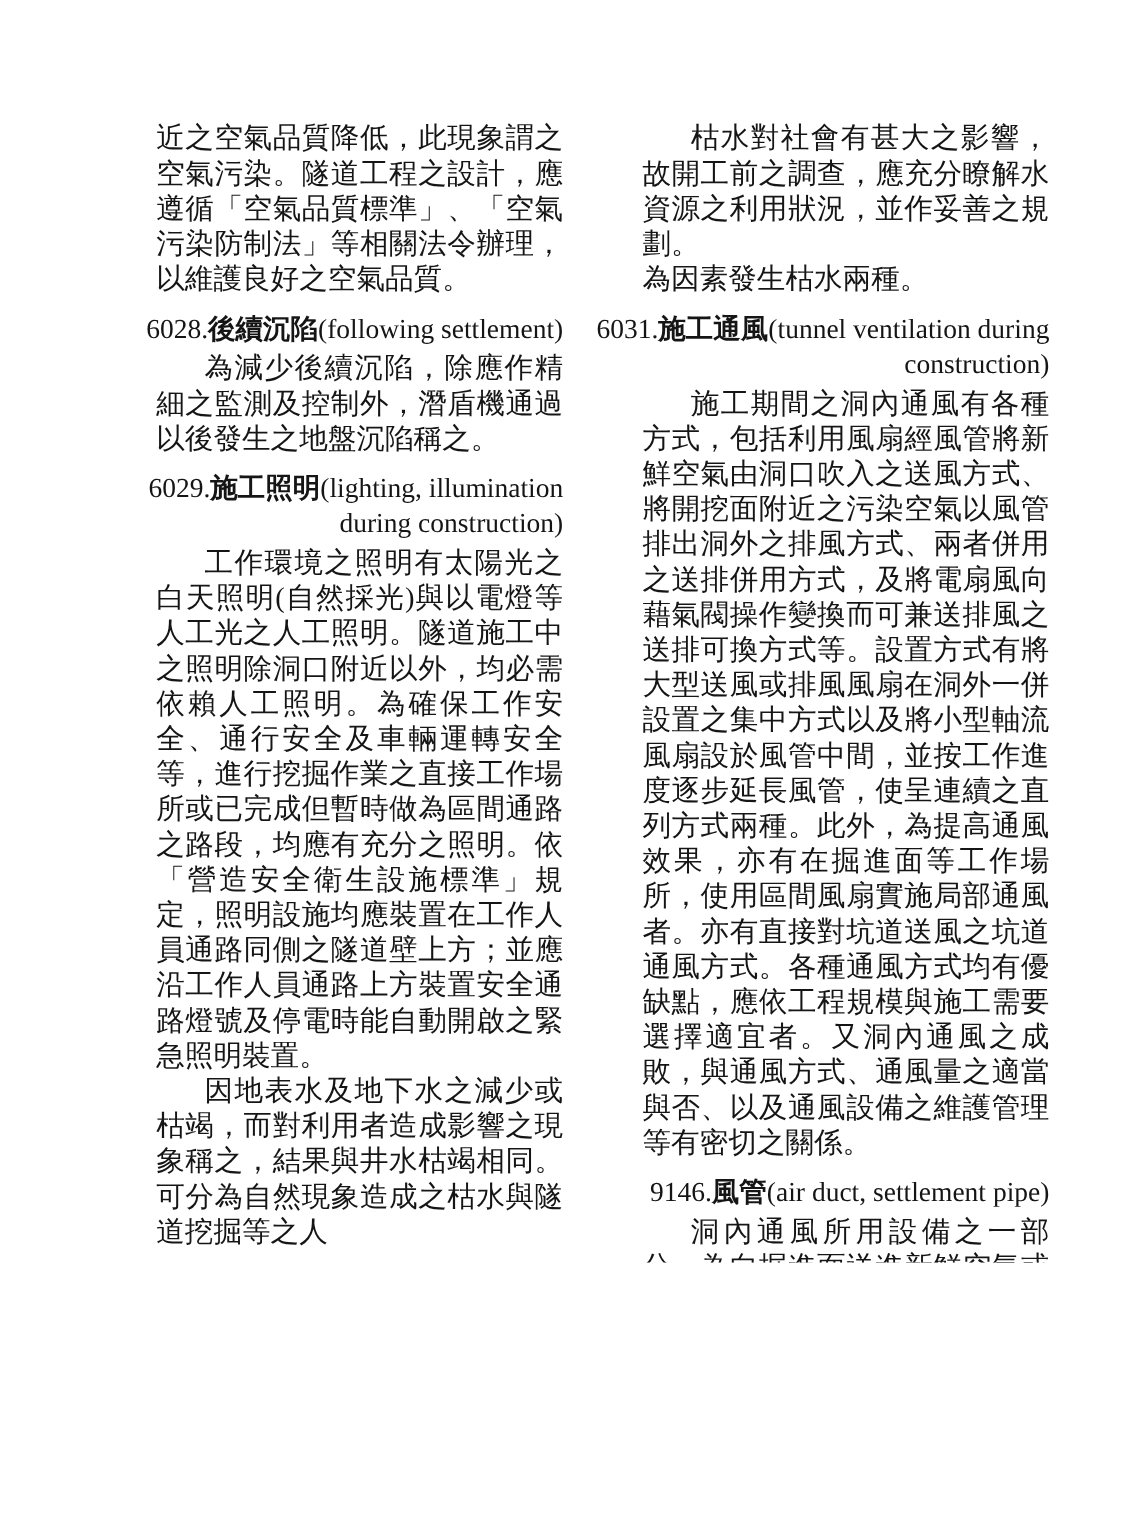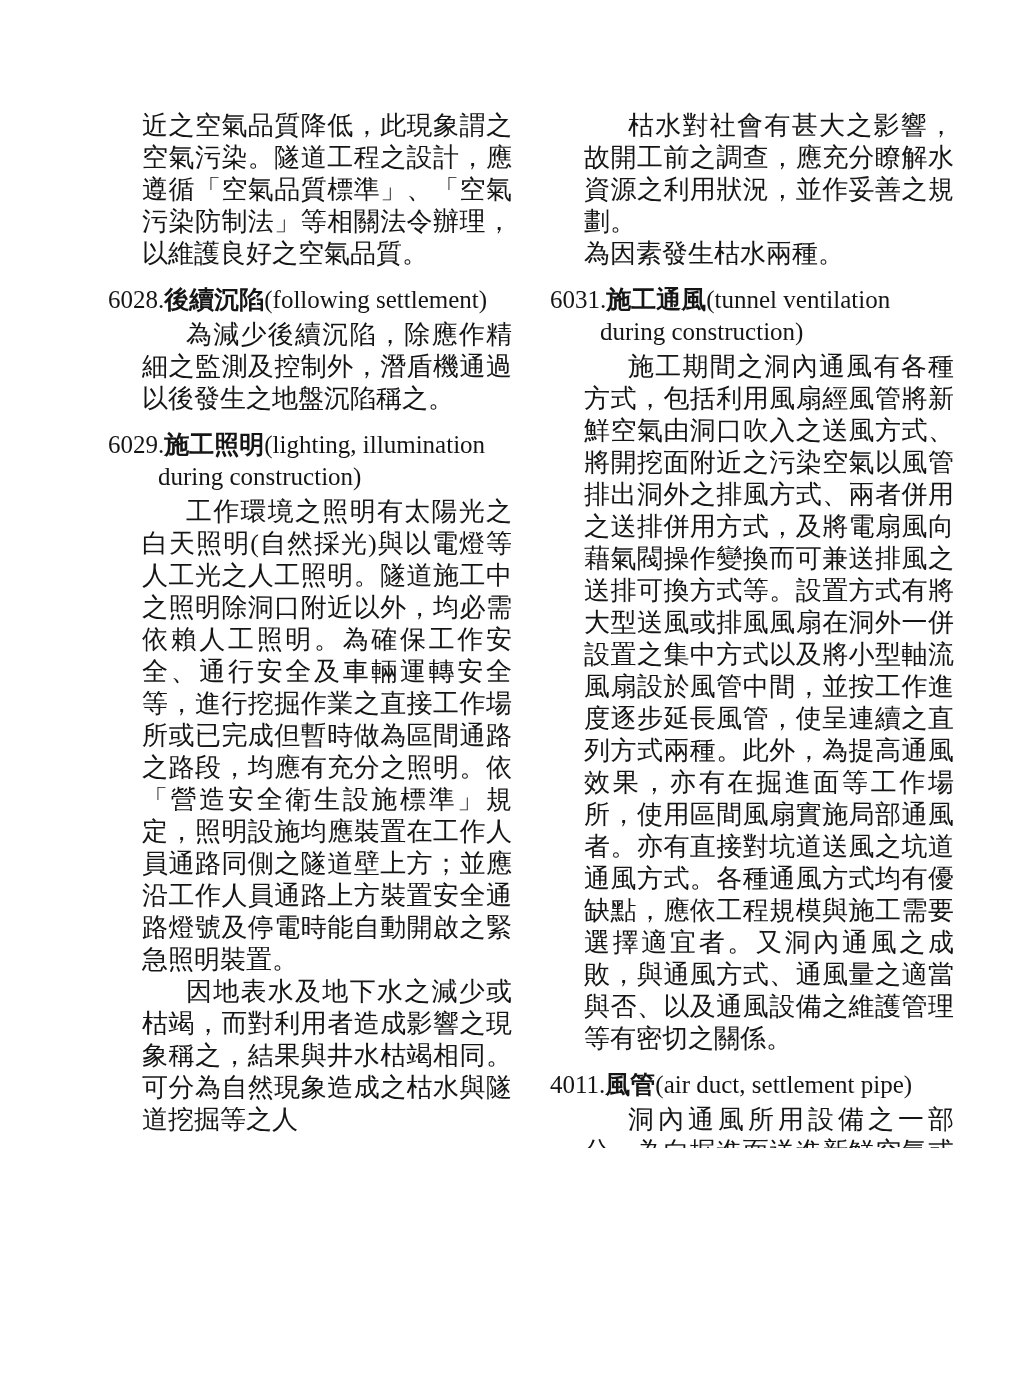--- a/index.html
+++ b/index.html
@@ -31,27 +31,27 @@
     text-align: justify;
   }
   .para {
     margin: 0 0 0 50px;
     text-indent: 0;
   }
   .para.indent {
     text-indent: 44px;
   }
   .entry {
-    margin: 13px 0 3px 16px;
+    margin: 13px 0 3px 0;
     padding-left: 50px;
     text-indent: -50px;
     font-size: 25px;
     line-height: 32px;
     font-weight: normal;
-    text-align: left;
+    text-align: right;
   }
   .entry .num,
   .entry .eng {
     font-family: "Liberation Serif", "DejaVu Serif", serif;
   }
   .entry .term {
     font-family: "Liberation Sans", "DejaVu Sans", sans-serif;
     font-weight: bold;
     font-size: 25px;
   }
@@ -83,20 +83,20 @@
       <p class="para indent">因地表水及地下水之減少或枯竭，而對利用者造成影響之現象稱之，結果與井水枯竭相同。可分為自然現象造成之枯水與隧道挖掘等之人</p>
     </div>
 
     <div class="col">
       <p class="para indent">枯水對社會有甚大之影響，故開工前之調查，應充分瞭解水資源之利用狀況，並作妥善之規劃。</p>
       <p class="para">為因素發生枯水兩種。</p>
 
       <h3 class="entry"><span class="num">6031.</span><span class="term">施工通風</span><span class="eng">(tunnel ventilation during construction)</span></h3>
       <p class="para indent">施工期間之洞內通風有各種方式，包括利用風扇經風管將新鮮空氣由洞口吹入之送風方式、將開挖面附近之污染空氣以風管排出洞外之排風方式、兩者併用之送排併用方式，及將電扇風向藉氣閥操作變換而可兼送排風之送排可換方式等。設置方式有將大型送風或排風風扇在洞外一併設置之集中方式以及將小型軸流風扇設於風管中間，並按工作進度逐步延長風管，使呈連續之直列方式兩種。此外，為提高通風效果，亦有在掘進面等工作場所，使用區間風扇實施局部通風者。亦有直接對坑道送風之坑道通風方式。各種通風方式均有優缺點，應依工程規模與施工需要選擇適宜者。又洞內通風之成敗，與通風方式、通風量之適當與否、以及通風設備之維護管理等有密切之關係。</p>
 
-      <h3 class="entry"><span class="num">4011.</span><span class="term">風管</span><span class="eng">(air duct, settlement pipe)</span></h3>
+      <h3 class="entry"><span class="num">9146.</span><span class="term">風管</span><span class="eng">(air duct, settlement pipe)</span></h3>
       <p class="para indent">洞內通風所用設備之一部分，為向掘進面送進新鮮空氣或將污染空氣排出洞外之管道。一般使用之風管有薄鋼管、螺紋鋼管、玻璃纖維塑膠管等硬管，與將塑膠膜接成袋狀後以鋼圈撐開補強成管狀而用五金接續之軟管。風管之大小應依需要之風量訂定，市面上成品之直徑在30 cm至l m之間。風管應裝於不妨礙工作之坑道上方，且應牢固，不得因振動撞擊而變位或脫落。特別是其接續部分應安裝確實，俾免發生</p>
     </div>
 
   </div>
 
   <div class="page-number">6-5</div>
 </div>
 
 </body></html>

